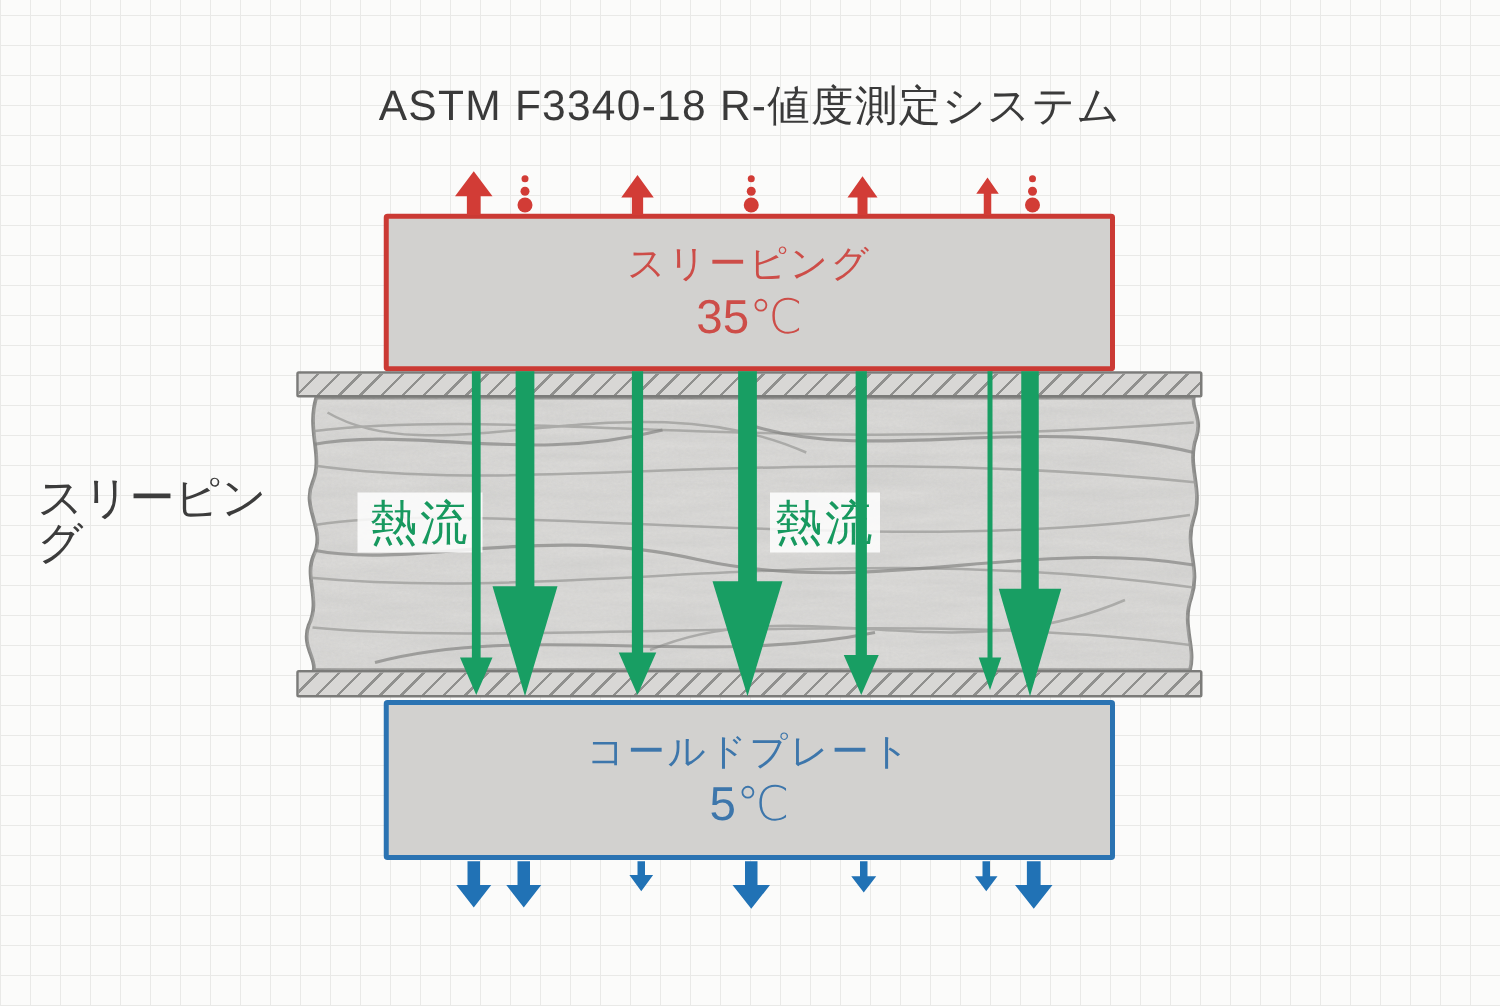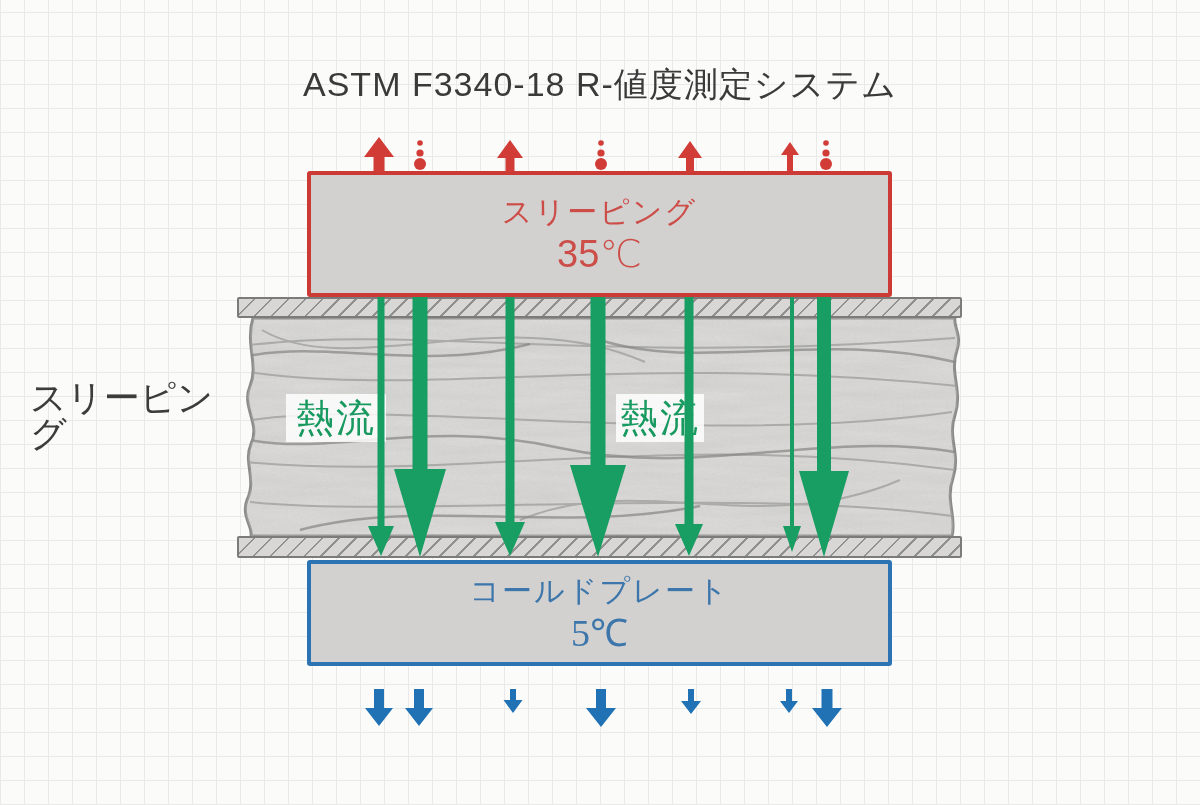--- a/index.html
+++ b/index.html
@@ -16,21 +16,21 @@
     position:absolute;left:0;top:62px;width:1200px;text-align:center;
     font-size:34px;font-weight:300;letter-spacing:1px;color:#3a3a3a;z-index:6;
   }
   .plate{
     position:absolute;left:307px;width:585px;box-sizing:border-box;
     background:#d2d1cf;border-radius:3px;
     display:flex;flex-direction:column;align-items:center;justify-content:center;
     z-index:1;
   }
   .plate-hot{top:171px;height:126px;border:4px solid #cb3a34;}
-  .plate-cold{top:560px;height:106px;border:4px solid #2b73b2;font-family:Liberation Serif, serif;}
+  .plate-cold{top:560px;height:128px;border:4px solid #2b73b2;}
   .plate .label{font-size:30px;font-weight:300;letter-spacing:2px;line-height:40px;}
   .plate .temp{font-size:38px;font-weight:300;line-height:44px;}
   .plate-hot .label,.plate-hot .temp{color:#cd4d48;}
   .plate-cold .label,.plate-cold .temp{color:#3d76ab;}
   .strip{
     position:absolute;left:237px;width:725px;box-sizing:border-box;z-index:3;
     border:2px solid #7b7b79;border-radius:2px;
     background:repeating-linear-gradient(135deg,#d8d7d5 0 10px,#90908e 10px 12px);
   }
   .strip-top{top:297px;height:21px;}

